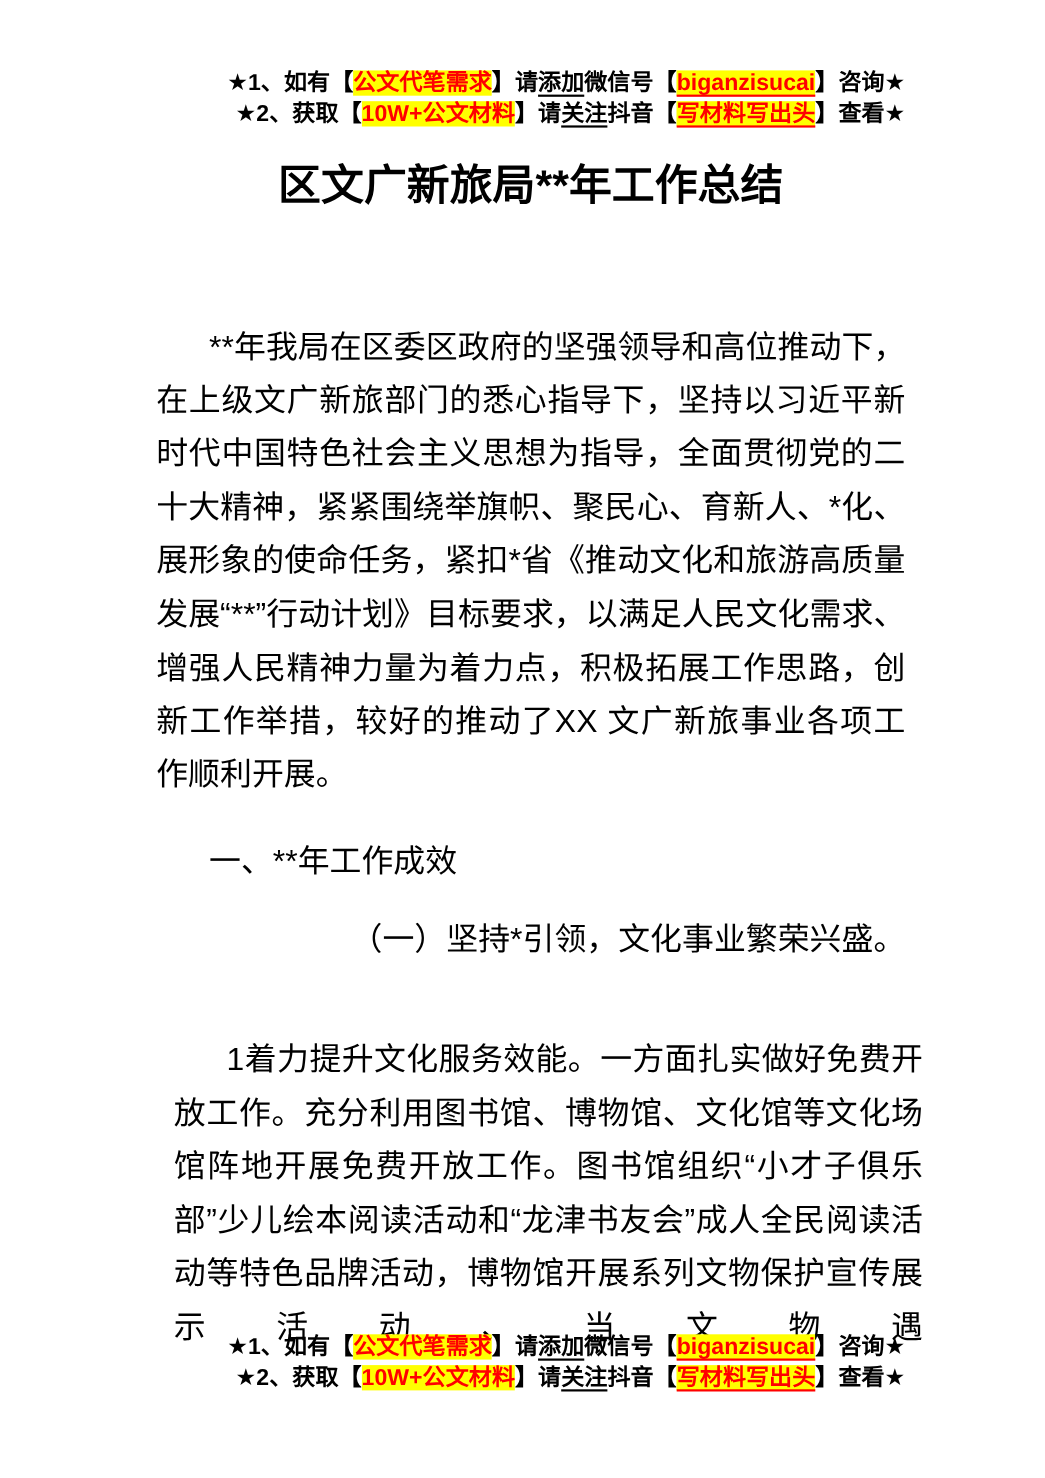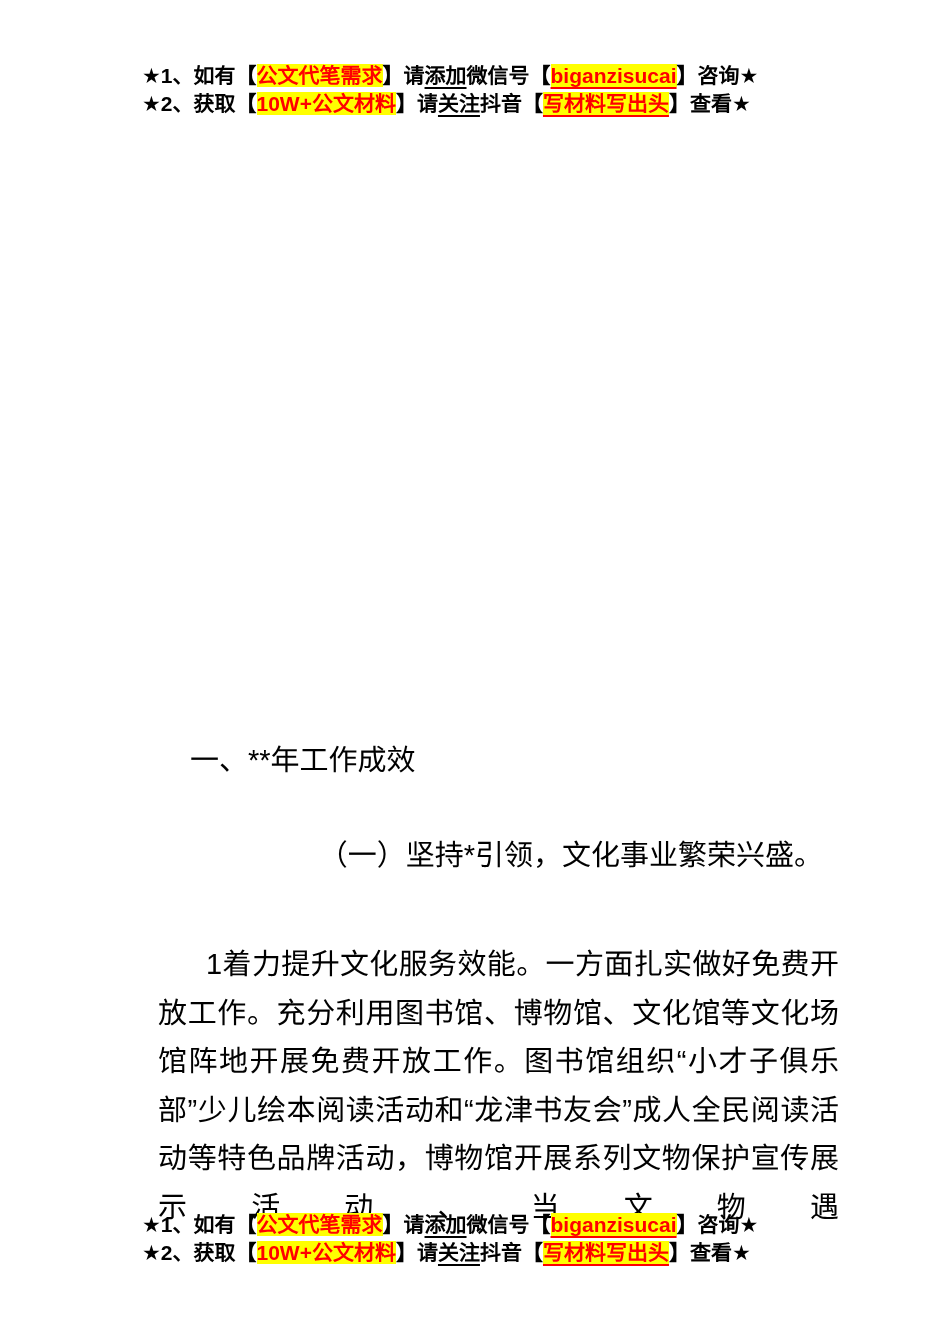--- a/index.html
+++ b/index.html
@@ -20,21 +20,21 @@
     height:1344px;
     margin:0 auto;
     background:var(--bg);
     overflow:hidden;
   }
   
   .promo{
     position:absolute;
     left:142px;
     width:681px;
-    text-align:left;
+    text-align:right;
     font-size:21px;
     line-height:28px;
     font-weight:bold;
     letter-spacing:0;
     white-space:nowrap;
   }
   .promo-top{top:62px;}
   .promo-bottom{top:1211px;}
   .seg-plain{color:var(--ink);}
   .seg-redhl{color:var(--red);background:var(--hl);}
@@ -67,35 +67,37 @@
     position:absolute;
     left:142px;
     width:681px;
     font-size:29px;
     line-height:48.6px;
     text-align:justify;
     text-indent:48px;
     font-weight:normal;
   }
   .para-intro{top:292px;}
-  .heading-1{top:736px;white-space:nowrap;text-align:left;}
+  .heading-1{top:760px;white-space:nowrap;text-align:left;}
   .heading-1-1{top:831px;white-space:nowrap;text-align:right;}
   .para-detail{top:940px;text-align-last:justify;margin-left:16px;}
 </style>
 </head>
 <body>
 
 <div class="page">
 
   <div class="promo promo-top">
     <div class="promo-line"><span class="seg-plain">★1、如有【</span><span class="seg-redhl">公文代笔需求</span><span class="seg-plain">】请</span><span class="seg-u">添加</span><span class="seg-plain">微信号【</span><span class="seg-redhl-u">biganzisucai</span><span class="seg-plain">】咨询★</span></div>
     <div class="promo-line"><span class="seg-plain">★2、获取【</span><span class="seg-redhl">10W+公文材料</span><span class="seg-plain">】请</span><span class="seg-u">关注</span><span class="seg-plain">抖音【</span><span class="seg-redhl-u">写材料写出头</span><span class="seg-plain">】查看★</span></div>
   </div>
 
+  <h1 class="doc-title">区文广新旅局**年工作总结</h1>
 
+  <p class="para para-intro">**年我局在区委区政府的坚强领导和高位推动下，在上级文广新旅部门的悉心指导下，坚持以习近平新时代中国特色社会主义思想为指导，全面贯彻党的二十大精神，紧紧围绕举旗帜、聚民心、育新人、*化、展形象的使命任务，紧扣*省《推动文化和旅游高质量发展“**”行动计划》目标要求，以满足人民文化需求、增强人民精神力量为着力点，积极拓展工作思路，创新工作举措，较好的推动了XX 文广新旅事业各项工作顺利开展。</p>
 
   <p class="para heading-1">一、**年工作成效</p>
 
   <p class="para heading-1-1">（一）坚持*引领，文化事业繁荣兴盛。</p>
 
   <p class="para para-detail">1着力提升文化服务效能。一方面扎实做好免费开放工作。充分利用图书馆、博物馆、文化馆等文化场馆阵地开展免费开放工作。图书馆组织“小才子俱乐部”少儿绘本阅读活动和“龙津书友会”成人全民阅读活动等特色品牌活动，博物馆开展系列文物保护宣传展示活动、当文物遇</p>
 
   <div class="promo promo-bottom">
     <div class="promo-line"><span class="seg-plain">★1、如有【</span><span class="seg-redhl">公文代笔需求</span><span class="seg-plain">】请</span><span class="seg-u">添加</span><span class="seg-plain">微信号【</span><span class="seg-redhl-u">biganzisucai</span><span class="seg-plain">】咨询★</span></div>
     <div class="promo-line"><span class="seg-plain">★2、获取【</span><span class="seg-redhl">10W+公文材料</span><span class="seg-plain">】请</span><span class="seg-u">关注</span><span class="seg-plain">抖音【</span><span class="seg-redhl-u">写材料写出头</span><span class="seg-plain">】查看★</span></div>

